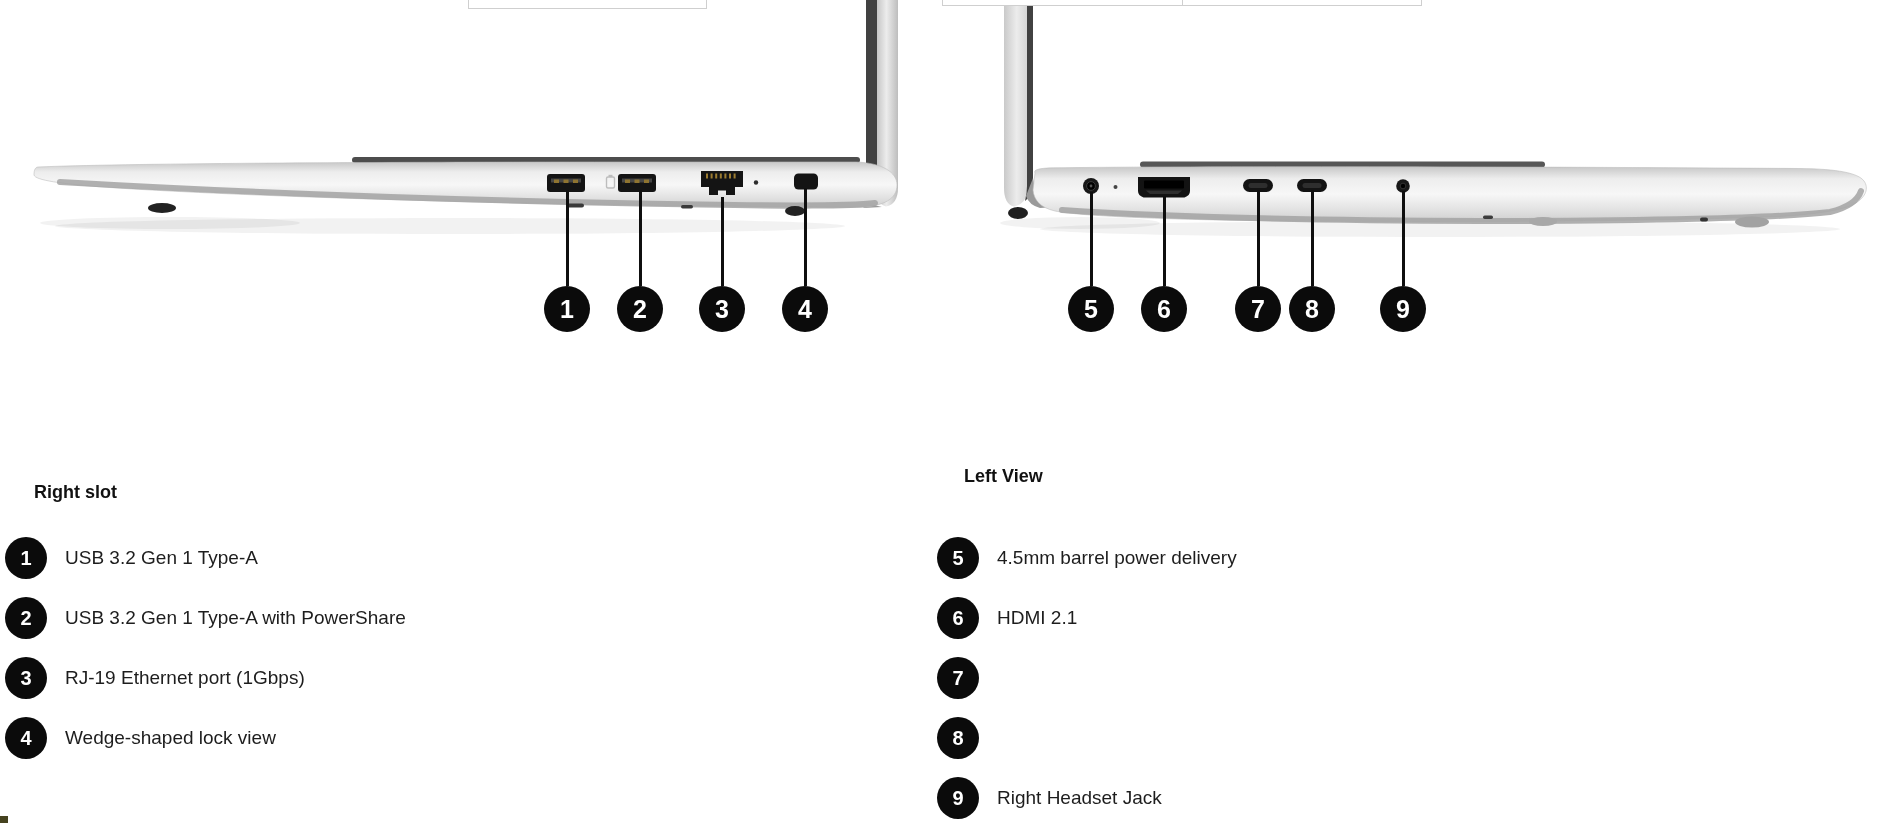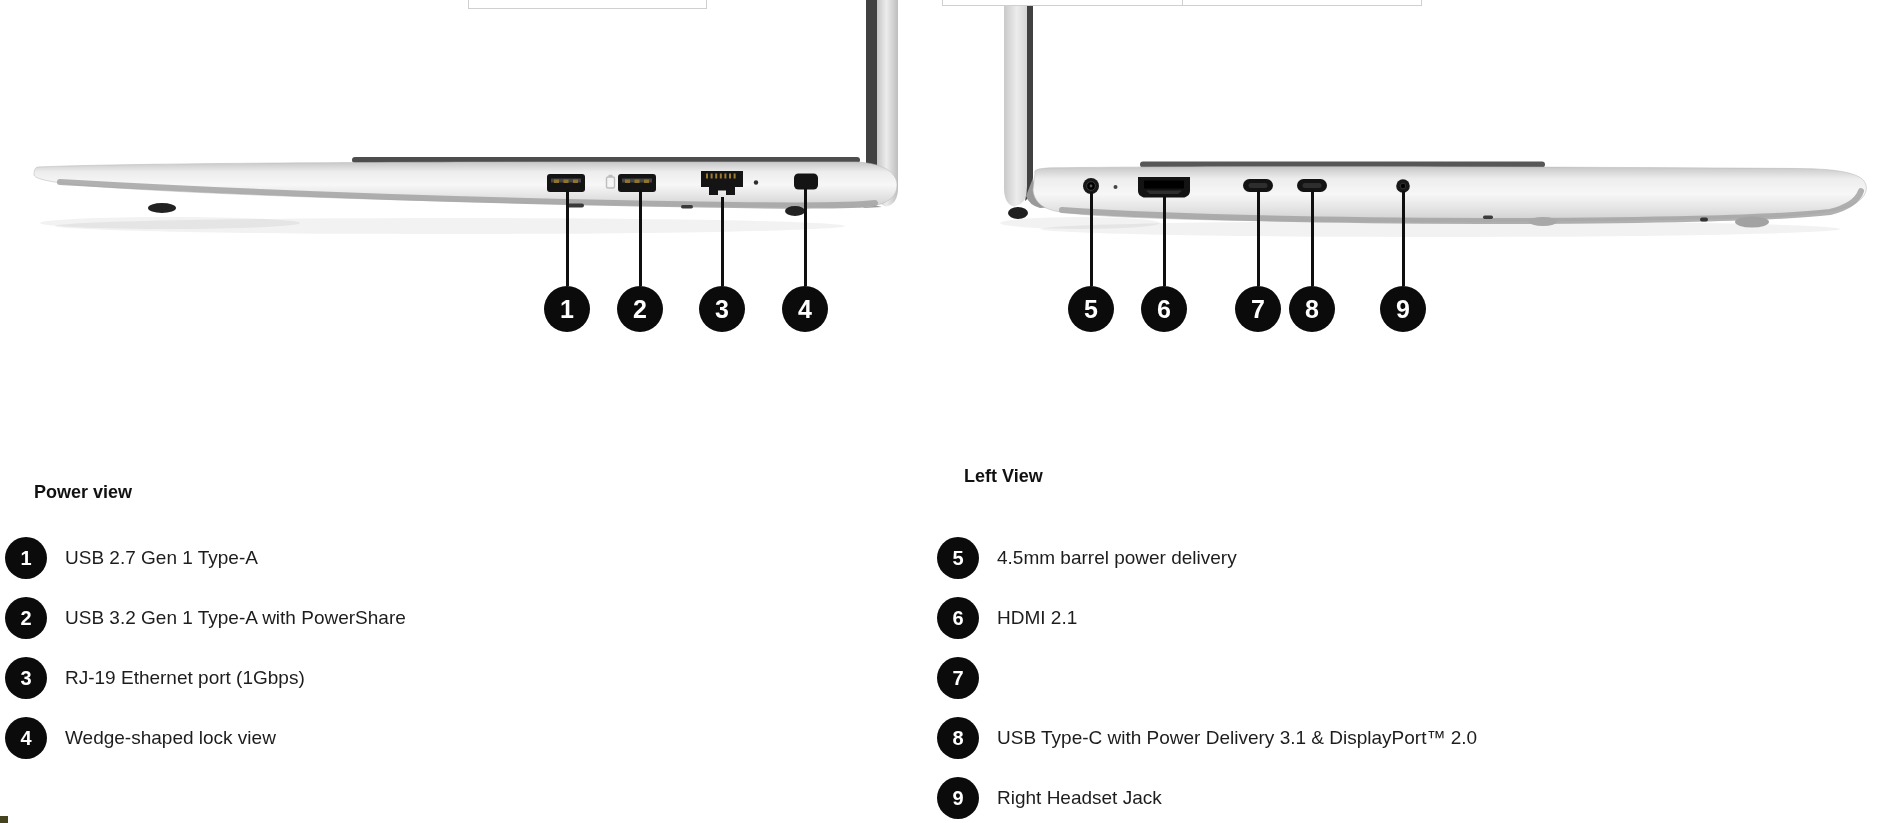--- a/index.html
+++ b/index.html
@@ -208,25 +208,25 @@
   <div class="callout-circle" style="left:544px">1</div>
   <div class="callout-circle" style="left:617px">2</div>
   <div class="callout-circle" style="left:699px">3</div>
   <div class="callout-circle" style="left:782px">4</div>
   <div class="callout-circle" style="left:1068px">5</div>
   <div class="callout-circle" style="left:1141px">6</div>
   <div class="callout-circle" style="left:1235px">7</div>
   <div class="callout-circle" style="left:1289px">8</div>
   <div class="callout-circle" style="left:1380px">9</div>
 
-  <div class="legend-title" style="left:34px;top:482px">Power view</div>
+  <div class="legend-title" style="left:34px;top:482px">Right slot</div>
   <div class="legend-col" style="left:5px;top:537px">
     <div class="legend-row">
       <div class="num-badge">1</div>
-      <div class="legend-label">USB 2.7 Gen 1 Type-A</div>
+      <div class="legend-label">USB 3.2 Gen 1 Type-A</div>
     </div>
     <div class="legend-row">
       <div class="num-badge">2</div>
       <div class="legend-label">USB 3.2 Gen 1 Type-A with PowerShare</div>
     </div>
     <div class="legend-row">
       <div class="num-badge">3</div>
       <div class="legend-label">RJ-19 Ethernet port (1Gbps)</div>
     </div>
     <div class="legend-row">
@@ -243,21 +243,20 @@
     </div>
     <div class="legend-row">
       <div class="num-badge">6</div>
       <div class="legend-label">HDMI 2.1</div>
     </div>
     <div class="legend-row">
       <div class="num-badge">7</div>
     </div>
     <div class="legend-row">
       <div class="num-badge">8</div>
-      <div class="legend-label">USB Type-C with Power Delivery 3.1 &amp; DisplayPort™ 2.0</div>
     </div>
     <div class="legend-row">
       <div class="num-badge">9</div>
       <div class="legend-label">Right Headset Jack</div>
     </div>
   </div>
 
   <div class="corner-artifact"></div>
 </div>
 

